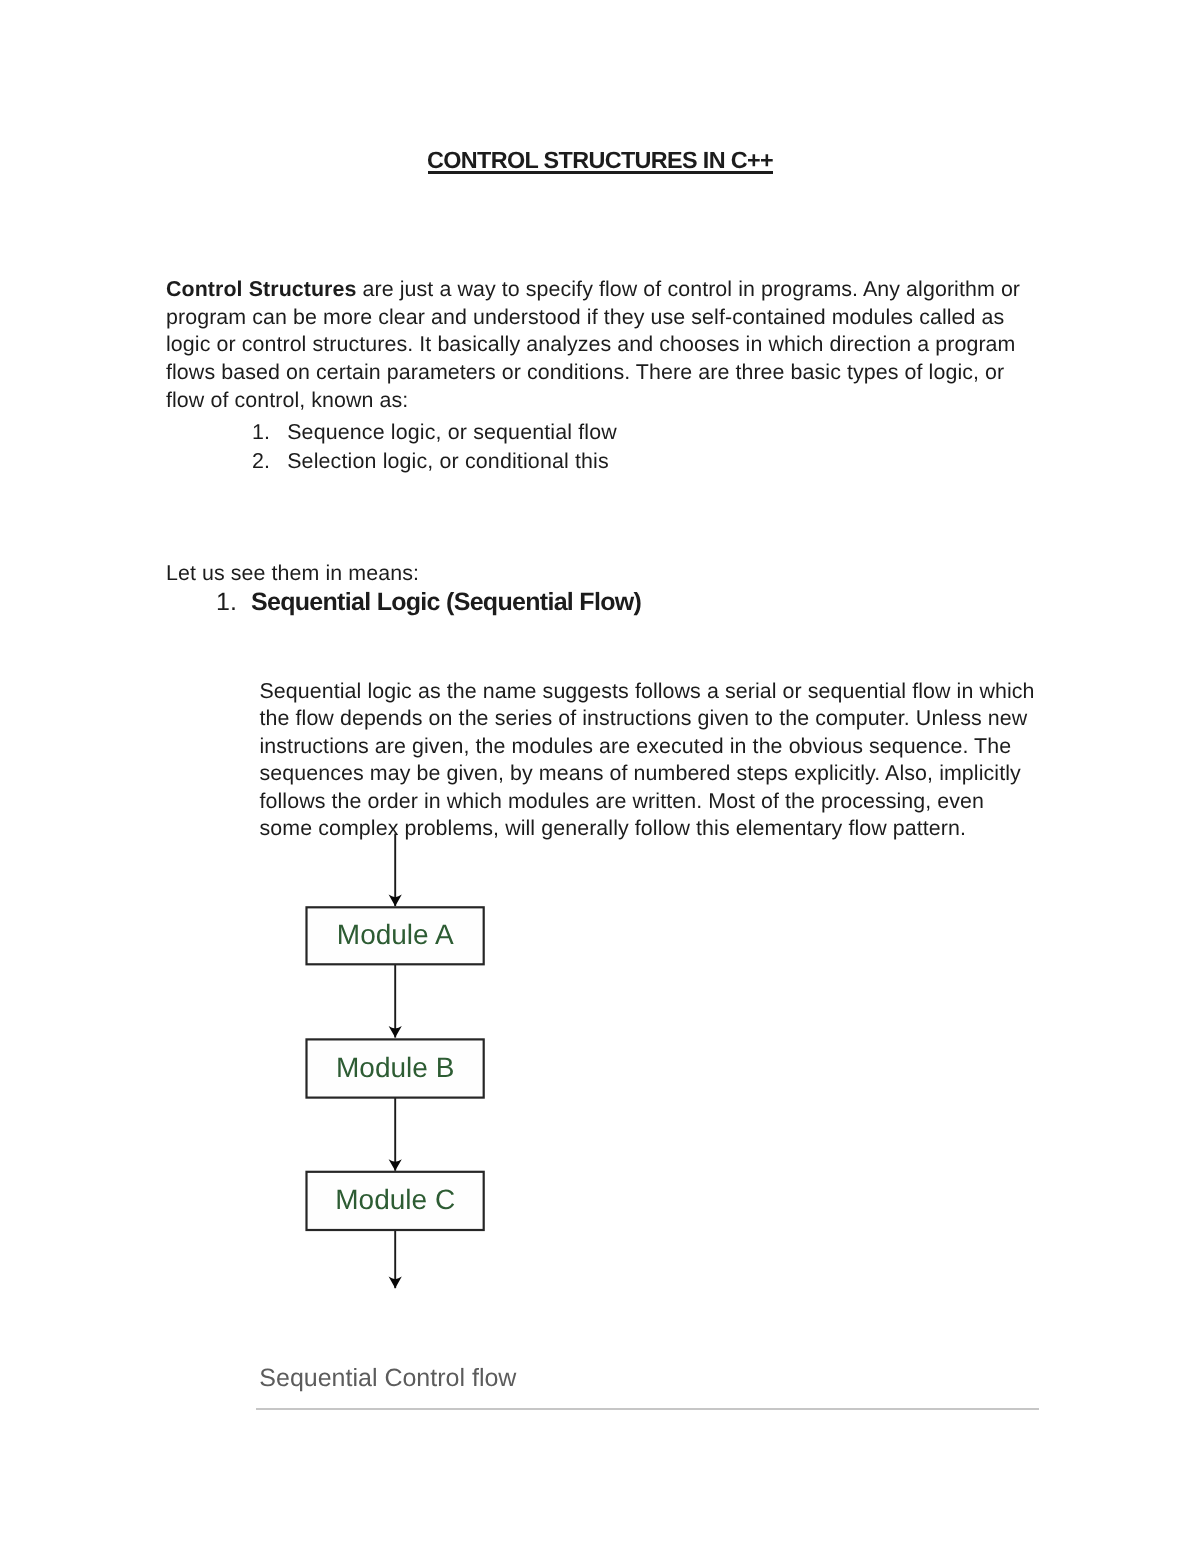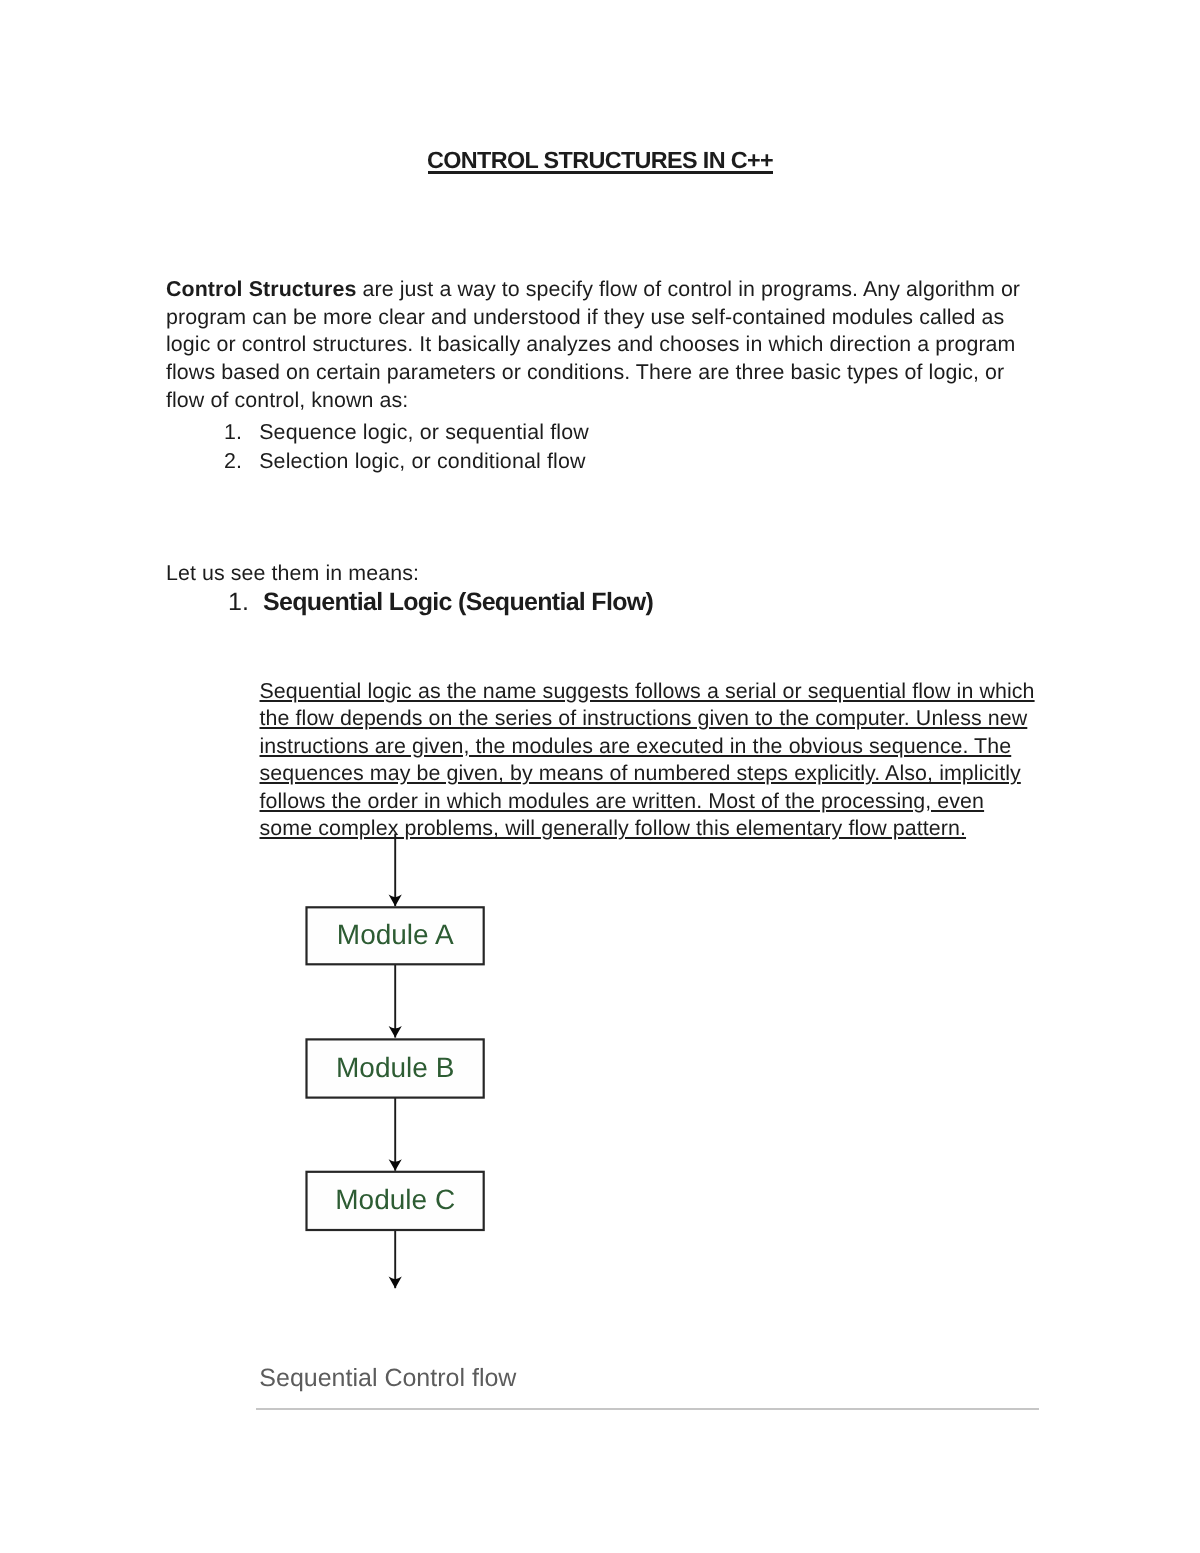--- a/index.html
+++ b/index.html
@@ -69,40 +69,39 @@
   #p-letus {
     left: 166px;
     top: 532.3px;
     width: 880px;
   }
 
   #p-seq {
     left: 259.5px;
     top: 649.5px;
     width: 778px;
-    text-decoration: underline;
   }
 
   
   .num-list {
     position: absolute;
     left: 224px;
     top: 418px;
     font-size: 21.4px;
     line-height: 28.6px;
     color: #1c1c1c;
     letter-spacing: 0.15px;
   }
-  .num-list .row { display: block; white-space: nowrap; }
+  .num-list .row { display: block; white-space: nowrap; margin-left: 28px; }
   .num-list .n { display: inline-block; width: 35.2px; letter-spacing: 0; }
 
   
   .h-item {
     position: absolute;
-    left: 228px;
+    left: 216px;
     top: 588.3px;
     font-size: 25px;
     letter-spacing: -0.7px;
     color: #1c1c1c;
     white-space: nowrap;
   }
   .h-item .n { display: inline-block; width: 35.0px; font-weight: normal; letter-spacing: 0; }
   .h-item .t { font-weight: bold; }
 
   
@@ -133,21 +132,21 @@
 <body>
 
 <div class="page">
 
   <div class="doc-title"><span class="u">CONTROL STRUCTURES IN C++</span></div>
 
   <div class="para" id="p-intro"><b>Control Structures</b><span> are just a way to specify flow of control in programs. Any algorithm or program can be more clear and understood if they use self-contained modules called as logic or control structures. It basically analyzes and chooses in which direction a program flows based on certain parameters or conditions. There are three basic types of logic, or flow of control, known as:</span></div>
 
   <div class="num-list">
       <span class="row"><span class="n">1.</span><span>Sequence logic, or sequential flow</span></span>
-      <span class="row"><span class="n">2.</span><span>Selection logic, or conditional flow</span></span>
+      <span class="row"><span class="n">2.</span><span>Selection logic, or conditional this</span></span>
     </div>
 
   <div class="para" id="p-letus">Let us see them in means:</div>
 
   <div class="h-item"><span class="n">1.</span><span class="t">Sequential Logic (Sequential Flow)</span></div>
 
   <div class="para" id="p-seq">Sequential logic as the name suggests follows a serial or sequential flow in which the flow depends on the series of instructions given to the computer. Unless new instructions are given, the modules are executed in the obvious sequence. The sequences may be given, by means of numbered steps explicitly. Also, implicitly follows the order in which modules are written. Most of the processing, even some complex problems, will generally follow this elementary flow pattern.</div>
 
   <div id="flow">
     <svg width="250" height="480" viewBox="0 0 250 480">

